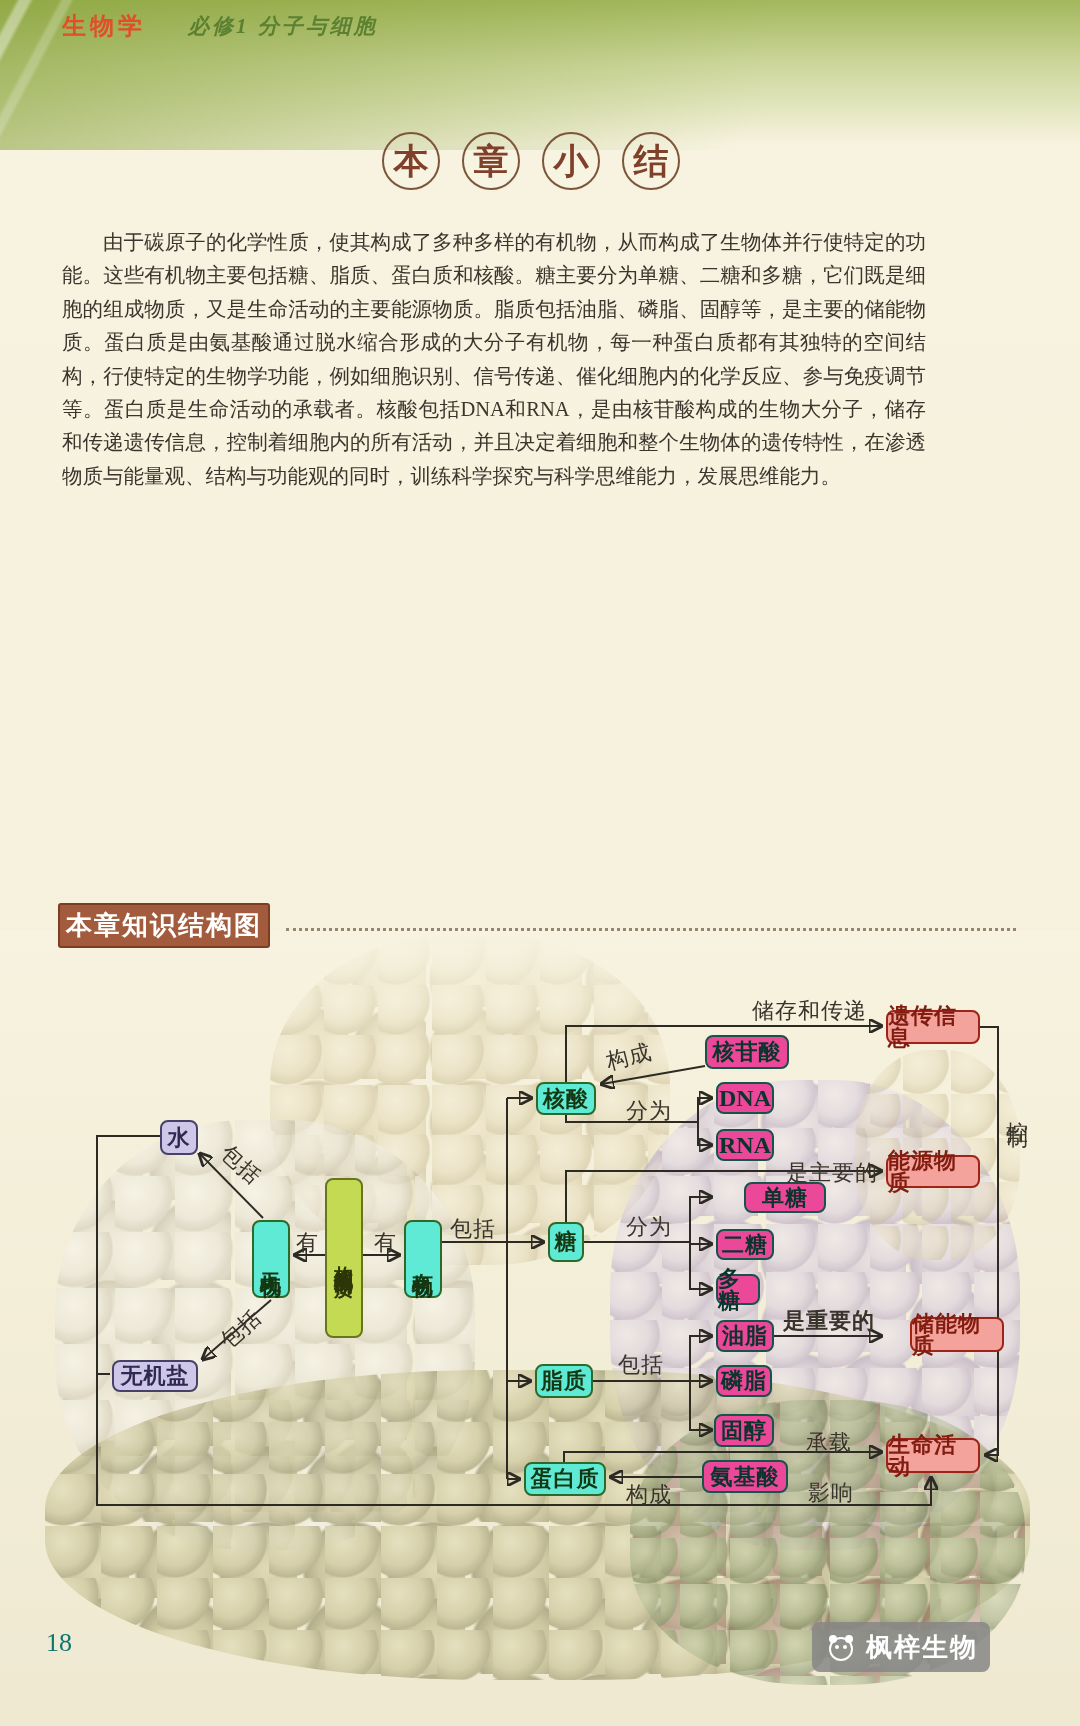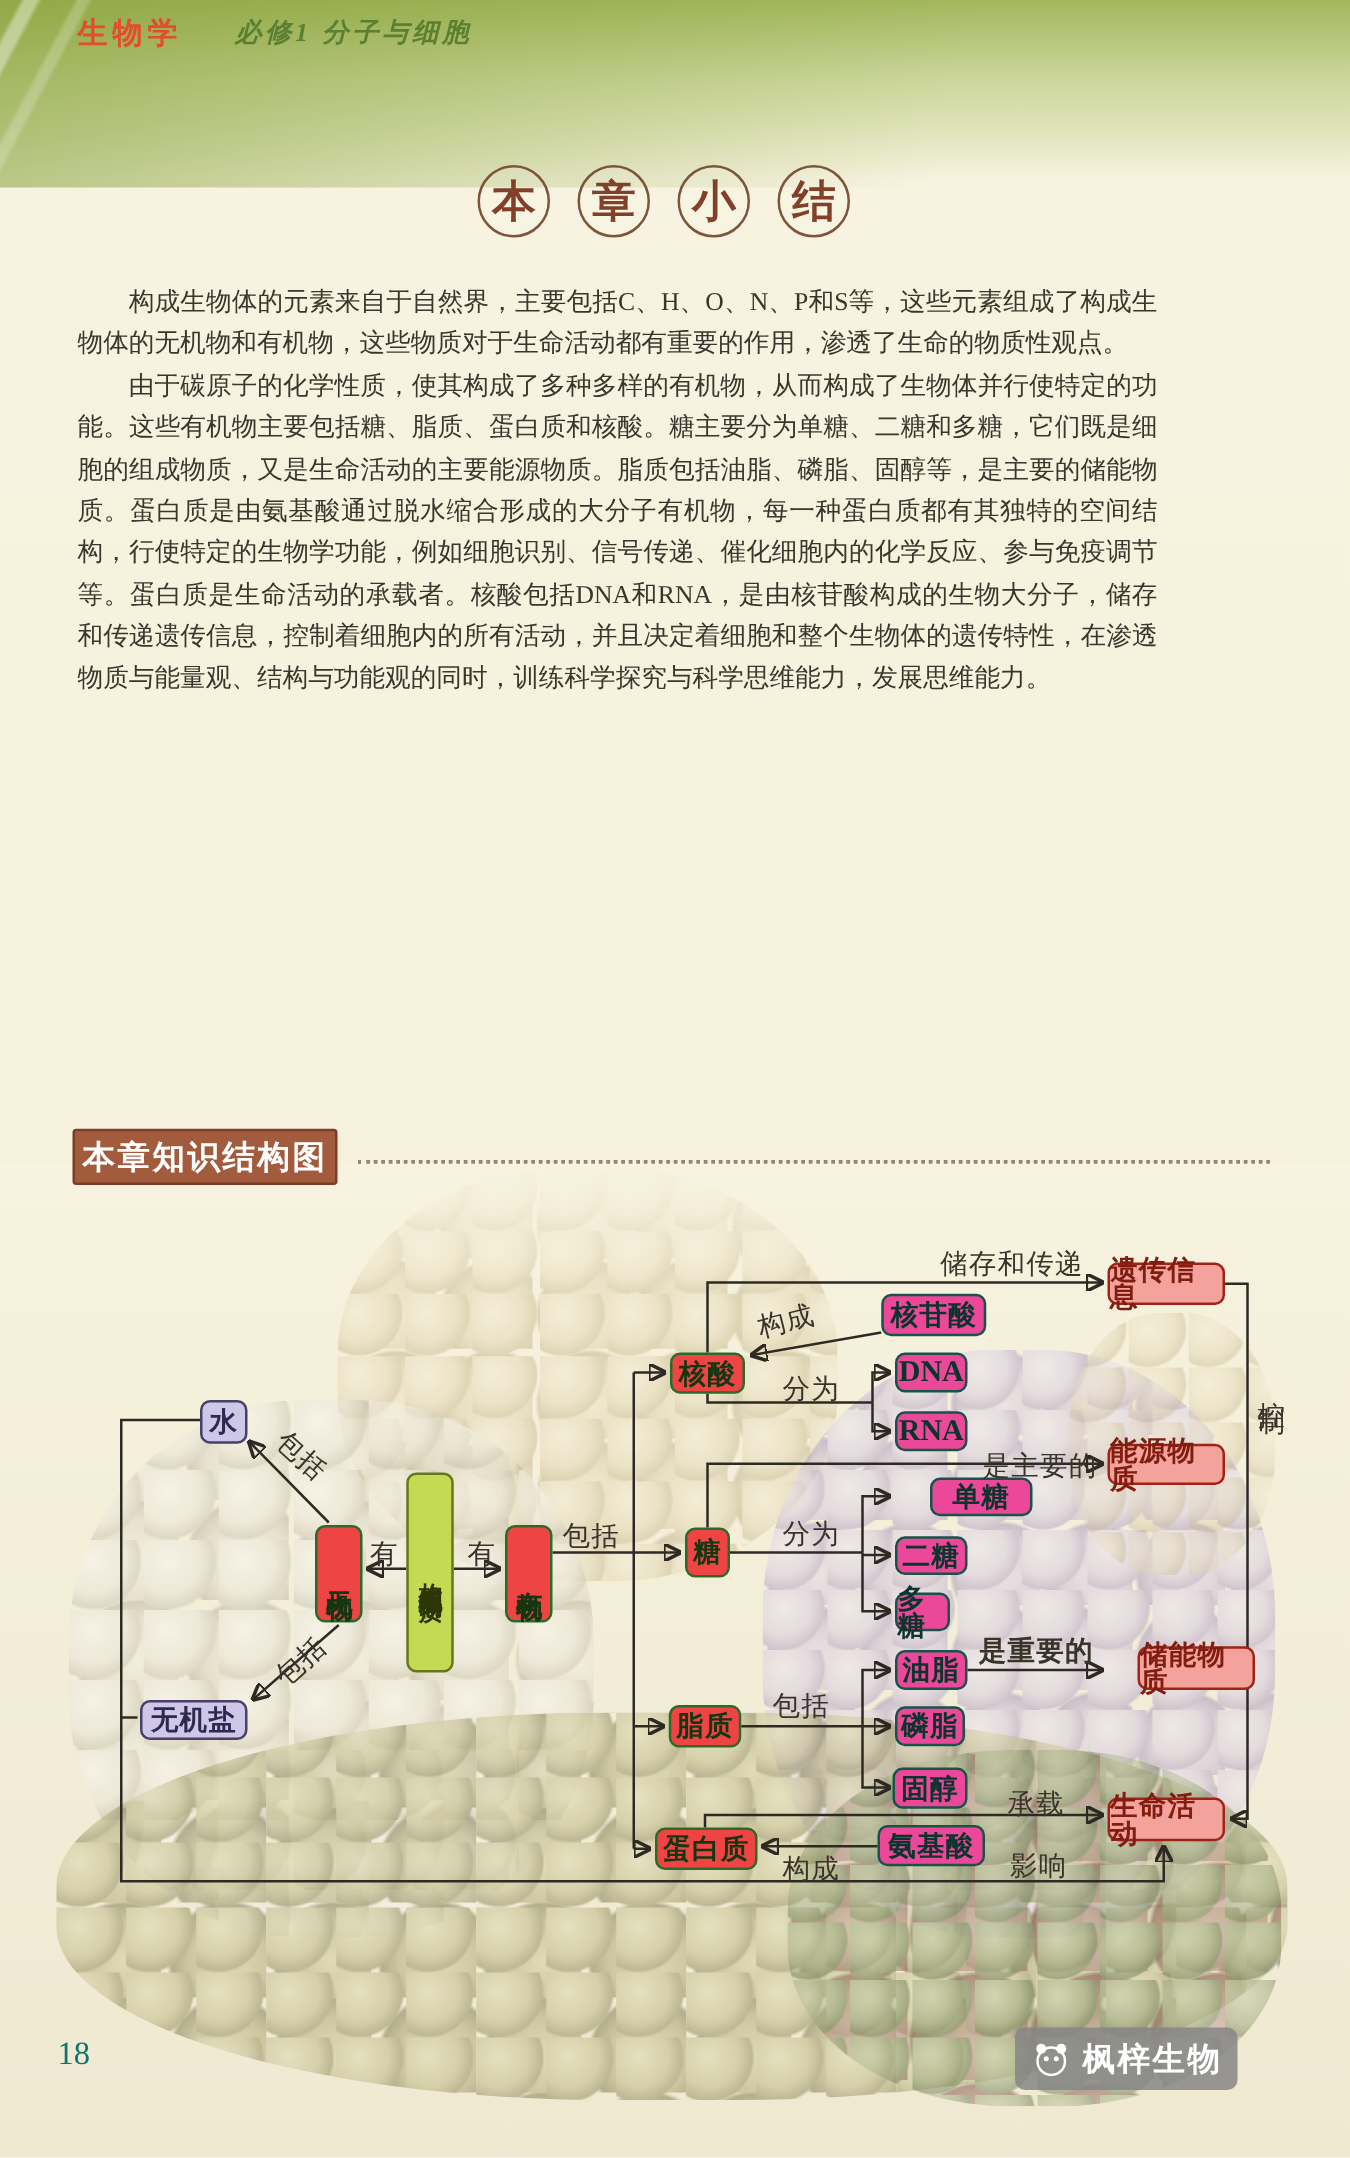--- a/index.html
+++ b/index.html
@@ -79,21 +79,21 @@
   
   svg.wires{position:absolute;left:0;top:0;z-index:2;}
   svg.wires path{stroke:#2d2a24;stroke-width:2;fill:none;}
   
   .node{
     position:absolute;box-sizing:border-box;z-index:3;
     border:2px solid;border-radius:8px;
     display:flex;align-items:center;justify-content:center;
     font-weight:bold;font-size:22px;line-height:1;letter-spacing:1px;
   }
-  .g{background:#ef4444;border-color:#2c6a2c;color:#143611;}
+  .g{background:#5eead4;border-color:#2c6a2c;color:#143611;}
   .c{background:#ec4899;border-color:#175349;color:#0b342d;}
   .p{background:#f3a39b;border-color:#9e2418;color:#801c10;}
   .l{background:#cfc7e7;border-color:#474169;color:#2e2950;}
   .y{background:#c4da52;border-color:#67761c;color:#2c3607;}
   .vtext{writing-mode:vertical-rl;text-orientation:upright;letter-spacing:2px;}
   .latin{font-family:"Liberation Serif","DejaVu Serif",serif;font-size:24px;letter-spacing:0;}
   
   .n-shui{left:160px;top:1120px;width:38px;height:35px;}
   .n-wujiwu{left:252px;top:1220px;width:38px;height:78px;font-size:21px;}
   .n-center{left:325px;top:1178px;width:38px;height:160px;font-size:19px;}
@@ -154,21 +154,20 @@
 </div>
 
 <div class="title-row">
   <span class="title-circle">本</span>
   <span class="title-circle">章</span>
   <span class="title-circle">小</span>
   <span class="title-circle">结</span>
 </div>
 
 <div class="bodytext">
-  <p>构成生物体的元素来自于自然界，主要包括C、H、O、N、P和S等，这些元素组成了构成生物体的无机物和有机物，这些物质对于生命活动都有重要的作用，渗透了生命的物质性观点。</p>
   <p>由于碳原子的化学性质，使其构成了多种多样的有机物，从而构成了生物体并行使特定的功能。这些有机物主要包括糖、脂质、蛋白质和核酸。糖主要分为单糖、二糖和多糖，它们既是细胞的组成物质，又是生命活动的主要能源物质。脂质包括油脂、磷脂、固醇等，是主要的储能物质。蛋白质是由氨基酸通过脱水缩合形成的大分子有机物，每一种蛋白质都有其独特的空间结构，行使特定的生物学功能，例如细胞识别、信号传递、催化细胞内的化学反应、参与免疫调节等。蛋白质是生命活动的承载者。核酸包括DNA和RNA，是由核苷酸构成的生物大分子，储存和传递遗传信息，控制着细胞内的所有活动，并且决定着细胞和整个生物体的遗传特性，在渗透物质与能量观、结构与功能观的同时，训练科学探究与科学思维能力，发展思维能力。</p>
 </div>
 
 <div class="sec-head">本章知识结构图</div>
 <div class="sec-dots"></div>
 
 <div class="photo">
   <div class="cl cl-beige"></div>
   <div class="cl cl-gray"></div>
   <div class="cl cl-lav"></div>

